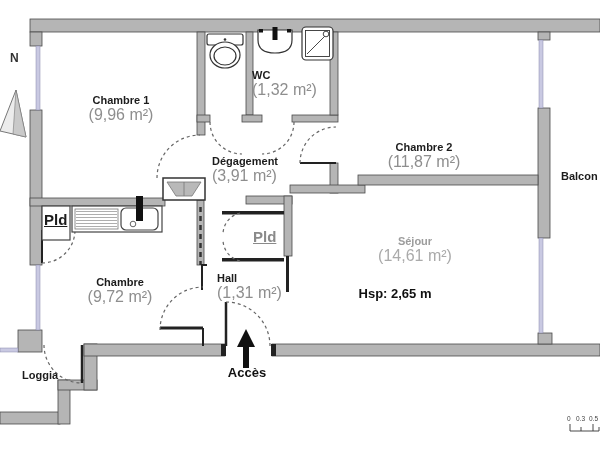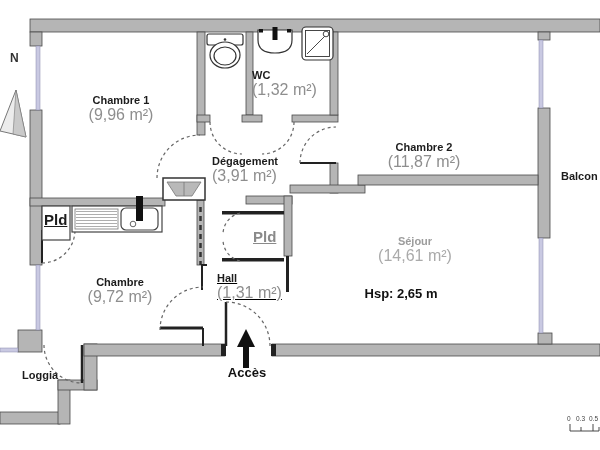--- a/index.html
+++ b/index.html
@@ -171,39 +171,39 @@
   <div class="label" style="left:212px;top:155px;">
     <div class="room-name">Dégagement</div>
     <div class="room-area">(3,91 m²)</div>
   </div>
 
   <div class="label centered" style="left:120px;top:276px;">
     <div class="room-name">Chambre</div>
     <div class="room-area">(9,72 m²)</div>
   </div>
 
-  <div class="label" style="left:217px;top:272px;text-decoration:underline;">
+  <div class="label" style="left:217px;top:272px;">
     <div class="room-name">Hall</div>
     <div class="room-area">(1,31 m²)</div>
   </div>
 
   <div class="label centered muted" style="left:387px;top:235px;margin-left:28px;">
     <div class="room-name">Séjour</div>
     <div class="room-area">(14,61 m²)</div>
   </div>
 
   <div class="label room-name" style="left:561px;top:170px;">Balcon</div>
 
   <div class="label room-name" style="left:22px;top:369px;">Loggia</div>
 
   <div class="label pld" style="left:44px;top:212px;">Pld</div>
 
   <div class="label pld faded" style="left:253px;top:229px;">Pld</div>
 
-  <div class="label big centered" style="left:395px;top:287px;margin-left:6px;">Hsp: 2,65 m</div>
+  <div class="label big centered" style="left:395px;top:287px;">Hsp: 2,65 m</div>
 
   <div class="label big centered" style="left:247px;top:366px;text-align:center;">Accès</div>
 
   <span class="scale-num" style="left:567px;top:415px;">0</span>
   <span class="scale-num" style="left:576px;top:415px;">0.3</span>
   <span class="scale-num" style="left:589px;top:415px;">0.5</span>
 
 </div>
 
 </body></html>

